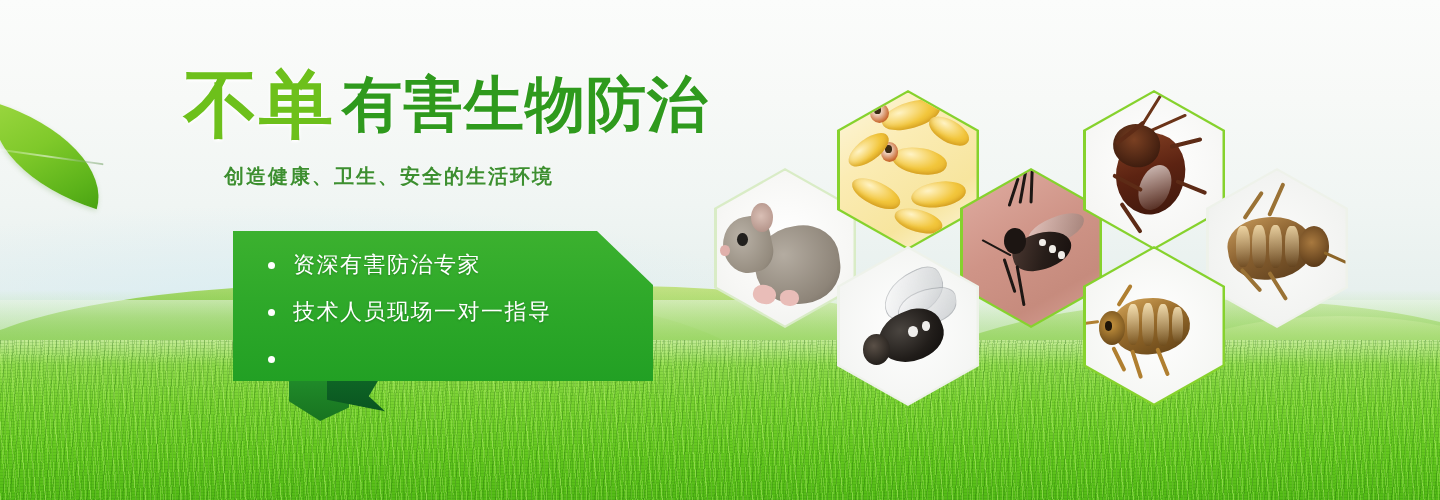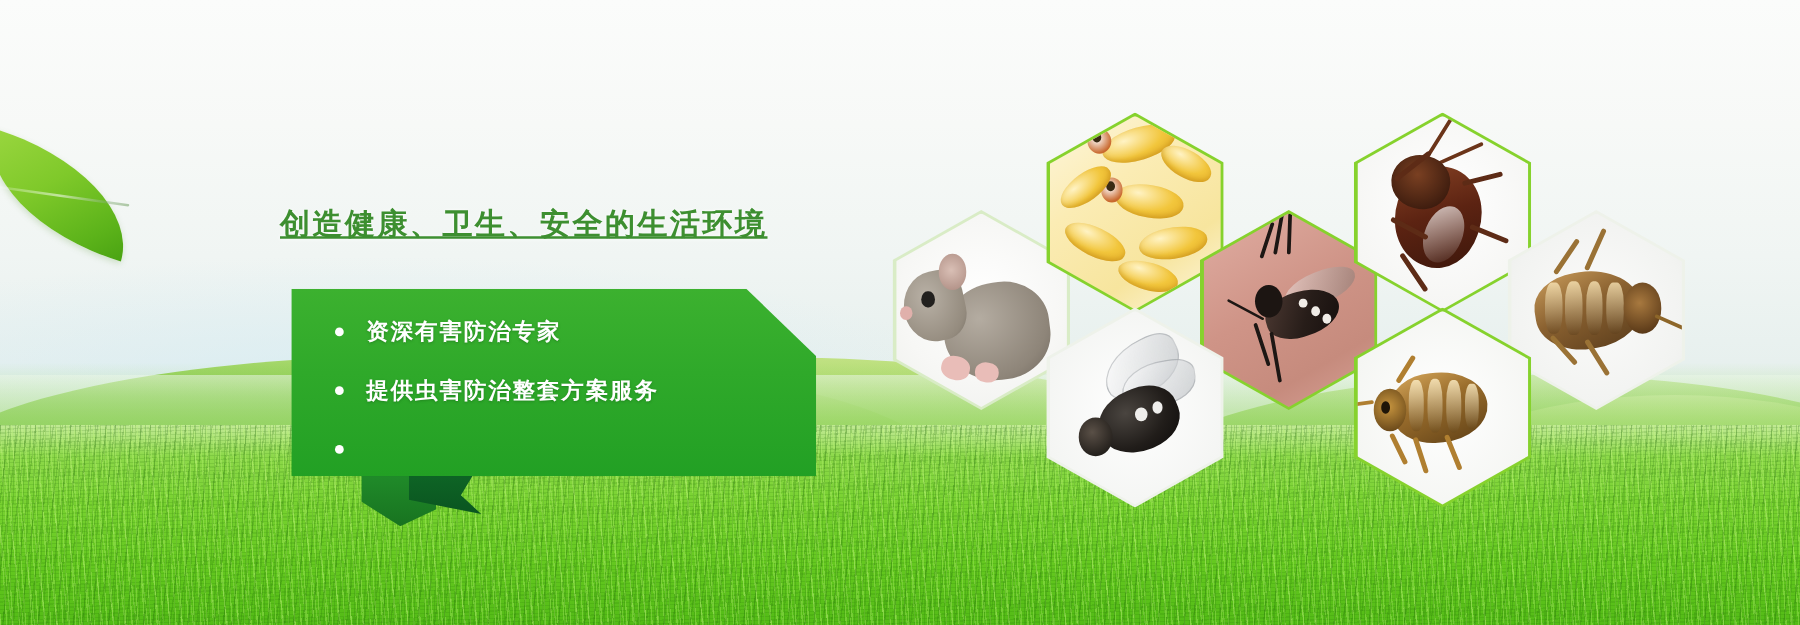--- a/index.html
+++ b/index.html
@@ -61,39 +61,39 @@
     white-space:nowrap;}
   .h-main{
     font-size:74px;line-height:.94;font-weight:bold;color:#6dc01b;
     letter-spacing:1px;
     text-shadow:0 0 4px rgba(255,255,255,.95),0 2px 3px rgba(255,255,255,.9);}
   .h-sub{
     font-size:60px;line-height:1.04;font-weight:bold;color:#2f9a1d;
     letter-spacing:1px;margin-left:8px;margin-bottom:3px;
     text-shadow:0 0 4px rgba(255,255,255,.9);}
   .tagline{position:absolute;left:224px;top:163px;
-    font-size:24px;font-weight:bold;color:#3d8f30;letter-spacing:2px;
-    text-shadow:0 0 3px rgba(255,255,255,.9);white-space:nowrap;text-decoration:underline;}
+    font-size:20px;font-weight:bold;color:#3d8f30;letter-spacing:2px;
+    text-shadow:0 0 3px rgba(255,255,255,.9);white-space:nowrap;}
   
   .ribbon-wrap{position:absolute;left:233px;top:231px;width:420px;height:210px;}
   .ribbon-tail{position:absolute;left:56px;top:138px;width:98px;height:62px;}
   .ribbon-tail .t1{position:absolute;left:0;top:0;width:60px;height:52px;
     background:linear-gradient(180deg,#22912c,#187320);
     clip-path:polygon(0 0,100% 0,100% 74%,52% 100%,0 62%);}
   .ribbon-tail .t2{position:absolute;left:38px;top:0;width:58px;height:44px;
     background:linear-gradient(180deg,#0f6a27,#0a5420);
     clip-path:polygon(0 0,100% 0,72% 62%,100% 96%,0 70%);}
   .ribbon{position:absolute;left:0;top:0;width:420px;height:150px;
     background:linear-gradient(180deg,#3cb12f 0%,#2fa92a 45%,#22a024 100%);
     clip-path:polygon(0 0, 364px 0, 420px 54px, 420px 150px, 0 150px);
     box-shadow:0 3px 8px rgba(60,130,40,.25);}
   .ribbon-list{position:absolute;left:30px;top:12px;width:380px;
     list-style:none;margin:0;padding:0;}
   .ribbon-list li{position:relative;padding-left:30px;margin:0 0 3px 0;
-    font-size:18px;line-height:44px;color:#ffffff;font-weight:bold;letter-spacing:1.5px;
+    font-size:22px;line-height:44px;color:#ffffff;font-weight:normal;letter-spacing:1.5px;
     text-shadow:0 1px 2px rgba(20,90,20,.45);white-space:nowrap;}
   .ribbon-list li .bullet{position:absolute;left:5px;top:19px;
     width:7px;height:7px;border-radius:50%;background:#ffffff;}
   
   .hexes{position:absolute;left:700px;top:80px;width:740px;height:330px;}
   .hex{position:absolute;width:142px;height:160px;
     clip-path:polygon(50% 0%,100% 25%,100% 75%,50% 100%,0% 75%,0% 25%);
     background:#ffffff;}
   .hex-in{position:absolute;inset:2.5px;
     clip-path:polygon(50% 0%,100% 25%,100% 75%,50% 100%,0% 75%,0% 25%);
@@ -185,36 +185,40 @@
   <div class="hill hill-d"></div>
   <div class="hill-mist"></div>
 
   <div class="grass-blend"></div>
   <div class="grass"></div>
 
   <div class="leaf">
     <div class="leaf-vein"></div>
   </div>
 
+  <div class="headline">
+    <span class="h-main">不单</span>
+    <span class="h-sub">有害生物防治</span>
+  </div>
   <div class="tagline">创造健康、卫生、安全的生活环境</div>
 
   <div class="ribbon-wrap">
     <div class="ribbon-tail">
       <div class="t1"></div>
       <div class="t2"></div>
     </div>
     <div class="ribbon">
       <ul class="ribbon-list">
         <li>
           <span class="bullet"></span>
           <span>资深有害防治专家</span>
         </li>
         <li>
           <span class="bullet"></span>
-          <span>提供虫害防治整套方案服务</span>
+          <span>技术人员现场一对一指导</span>
         </li>
         <li>
           <span class="bullet"></span>
         </li>
       </ul>
     </div>
   </div>
 
   <div class="hexes">
 

